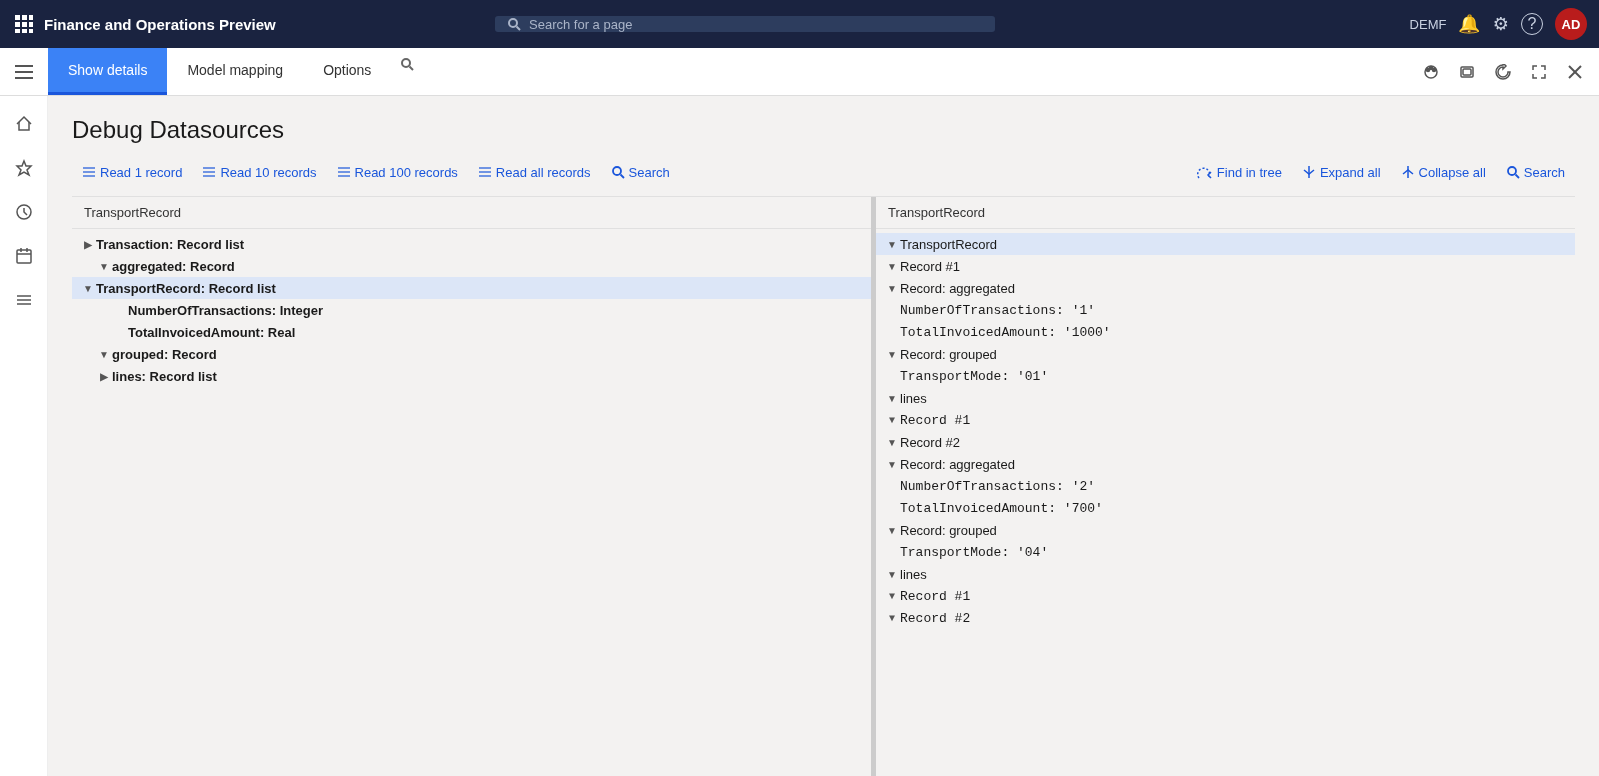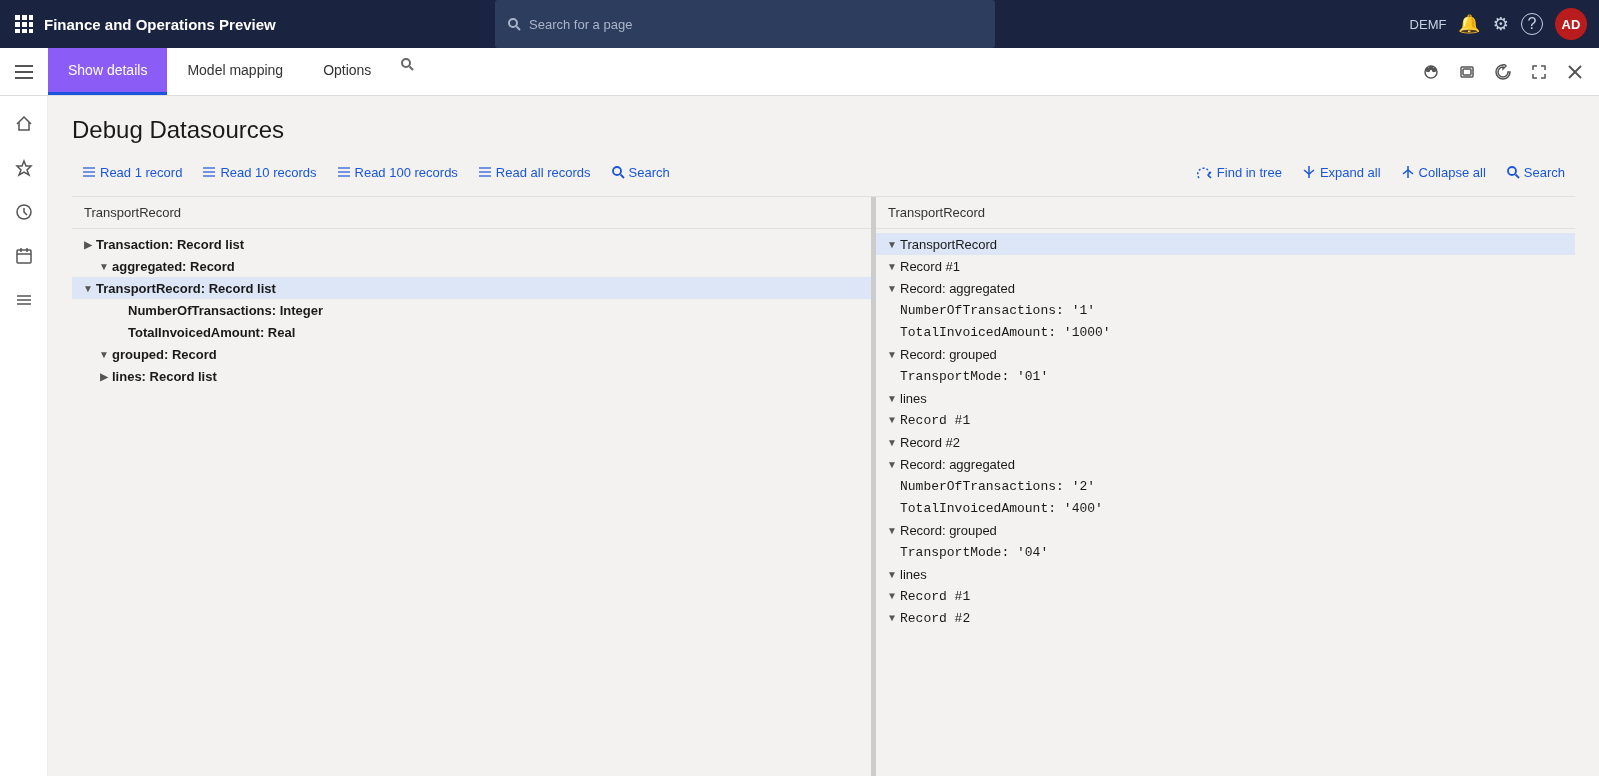--- a/index.html
+++ b/index.html
@@ -26,21 +26,21 @@
       font-weight: 600;
       margin-right: 8px;
     }
     .top-bar-search {
       flex: 1;
       max-width: 500px;
       margin: 0 auto;
       background: #2d3d5e;
       border: none;
       border-radius: 3px;
-      height: 48px;
+      height: 16px;
       color: #aab4c8;
       display: flex;
       align-items: center;
       padding: 0 12px;
       gap: 8px;
       font-size: 13px;
     }
     .top-bar-right {
       display: flex;
       align-items: center;
@@ -81,21 +81,21 @@
     }
     .tab {
       display: flex; align-items: center;
       padding: 0 20px;
       cursor: pointer;
       font-size: 14px;
       color: #333;
       border-bottom: 3px solid transparent;
     }
     .tab.active {
-      background: #8b5cf6;
+      background: #3b82f6;
       color: white;
       border-bottom: 3px solid #1a56db;
     }
     .tab.plain {
       color: #333;
       border-bottom: 3px solid transparent;
       justify-content: flex-end;
     }
     .tab-search-icon {
       width: 32px; height: 32px;
@@ -542,21 +542,21 @@
             <div class="right-tree-item indent-3">
               <span class="tree-expander expanded"></span>
               <span>Record: aggregated</span>
             </div>
             <div class="right-tree-item indent-4">
               <span class="tree-expander leaf"></span>
               <span>NumberOfTransactions: '2'</span>
             </div>
             <div class="right-tree-item indent-4">
               <span class="tree-expander leaf"></span>
-              <span>TotalInvoicedAmount: '400'</span>
+              <span>TotalInvoicedAmount: '700'</span>
             </div>
             <div class="right-tree-item indent-3">
               <span class="tree-expander expanded"></span>
               <span>Record: grouped</span>
             </div>
             <div class="right-tree-item indent-4">
               <span class="tree-expander leaf"></span>
               <span>TransportMode: '04'</span>
             </div>
             <div class="right-tree-item indent-3">

